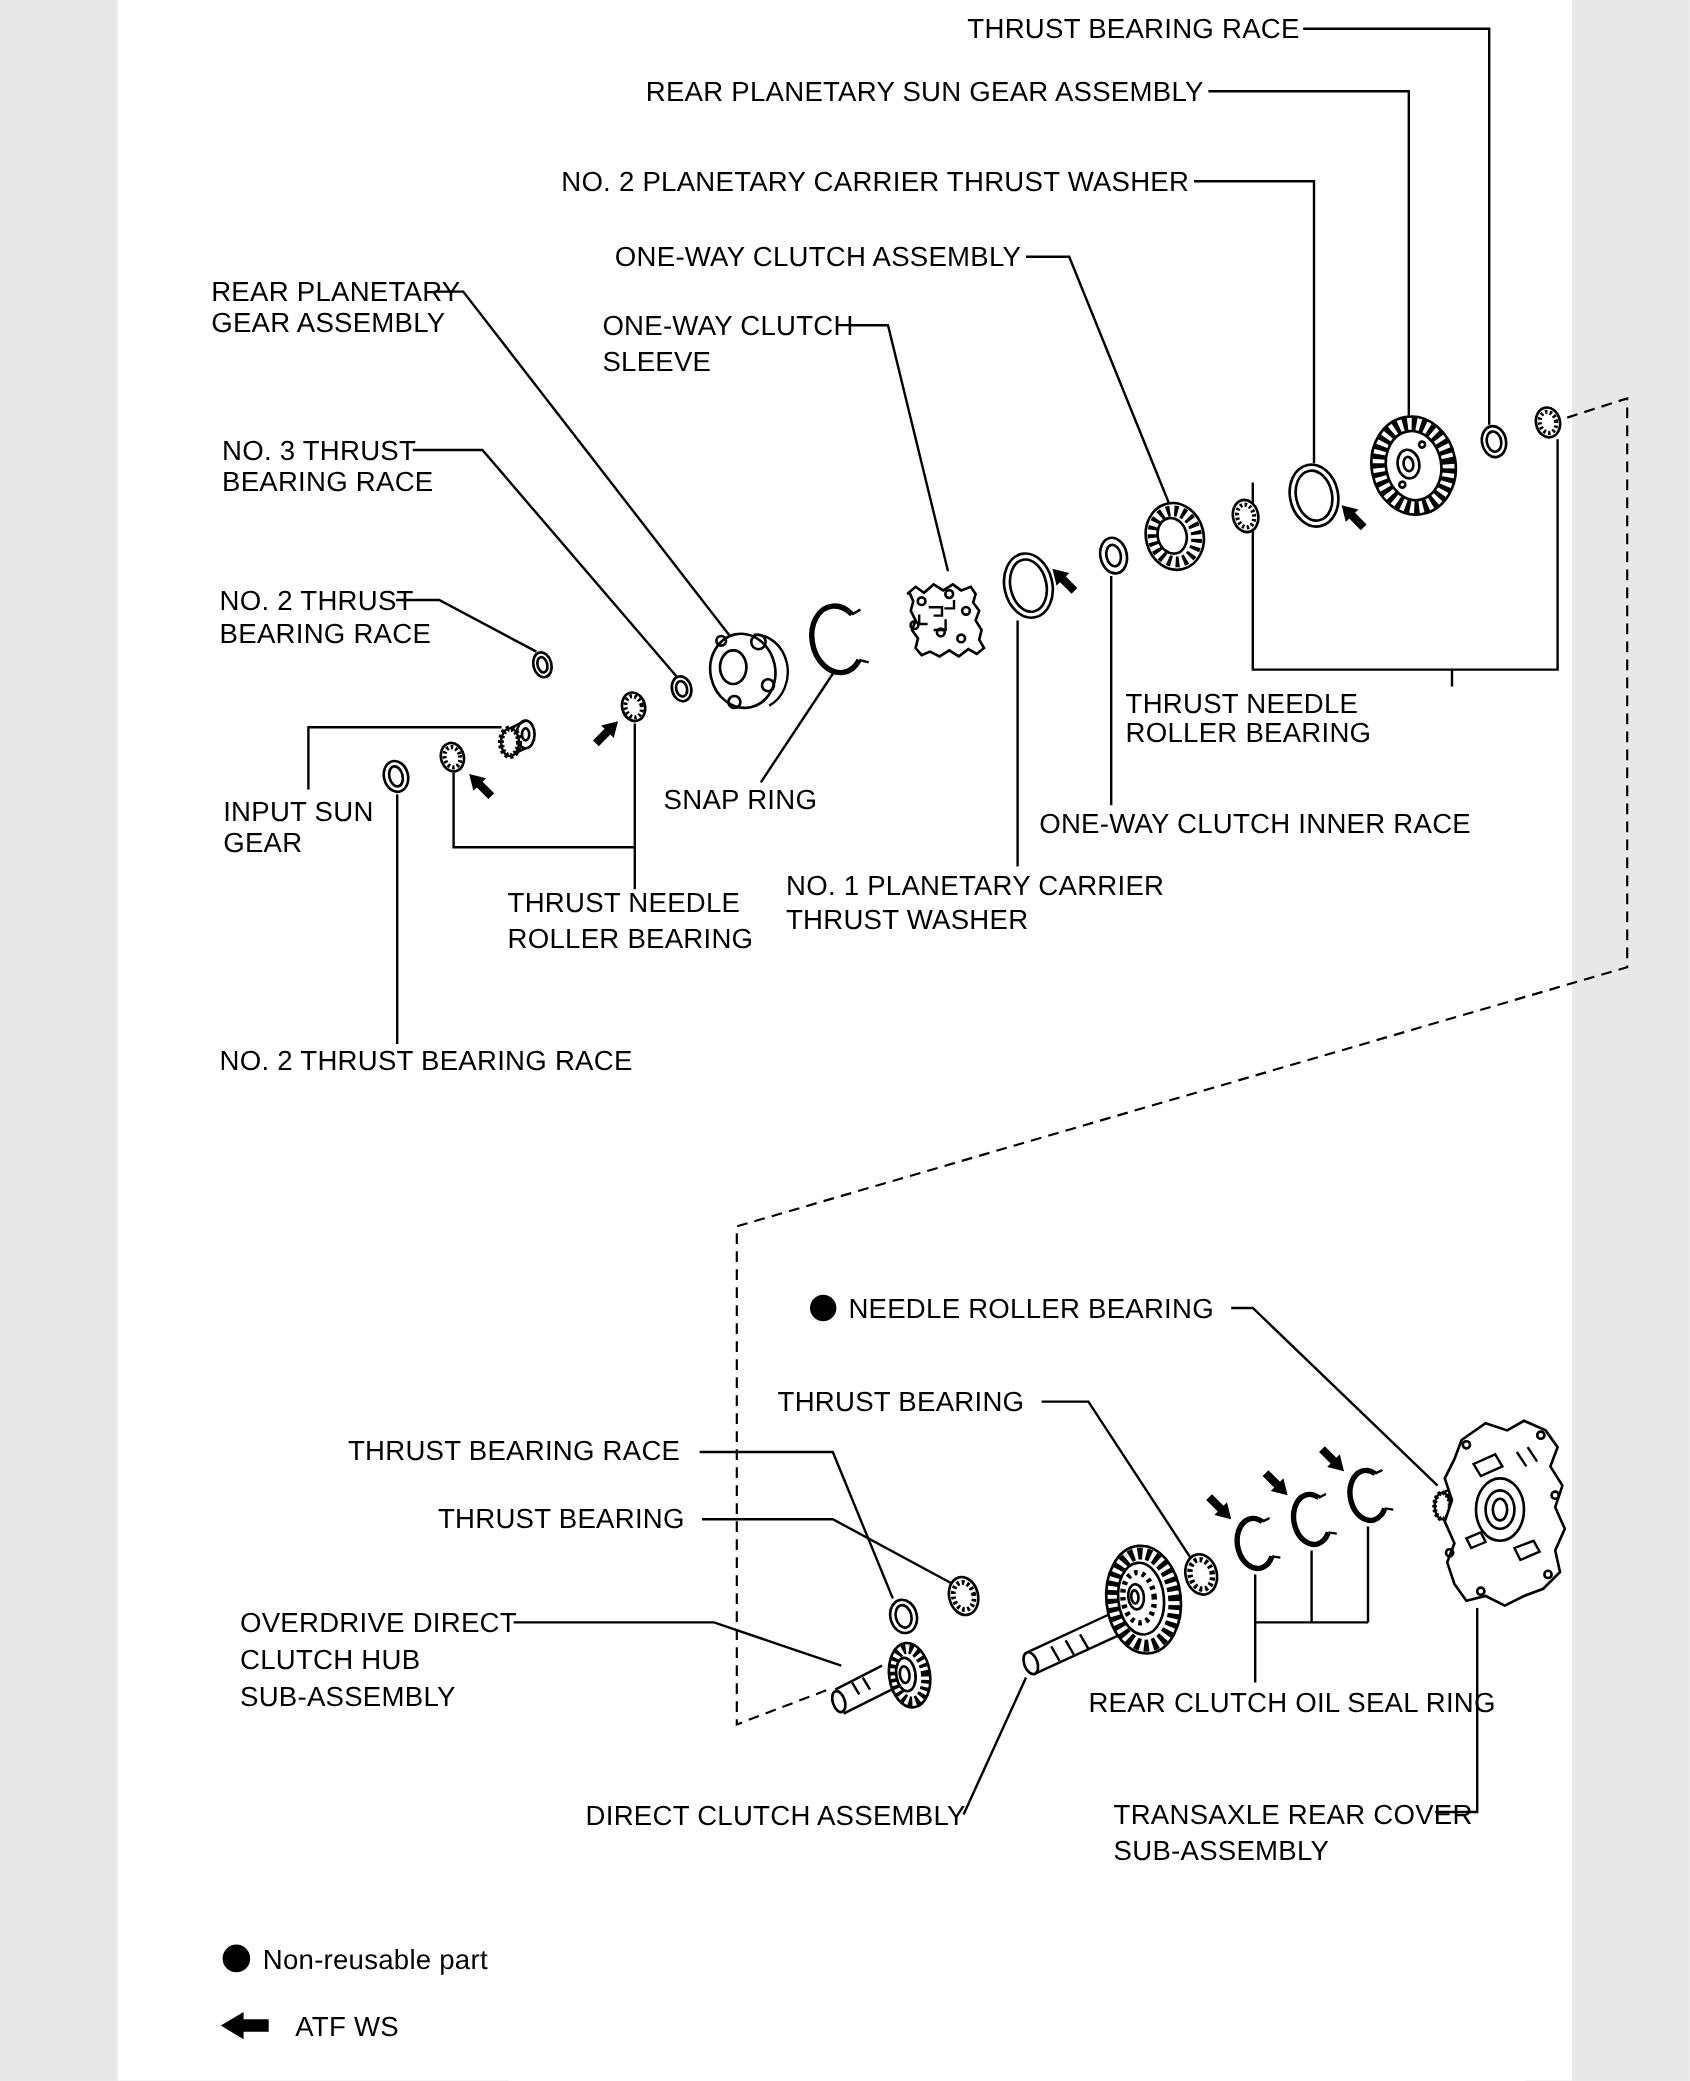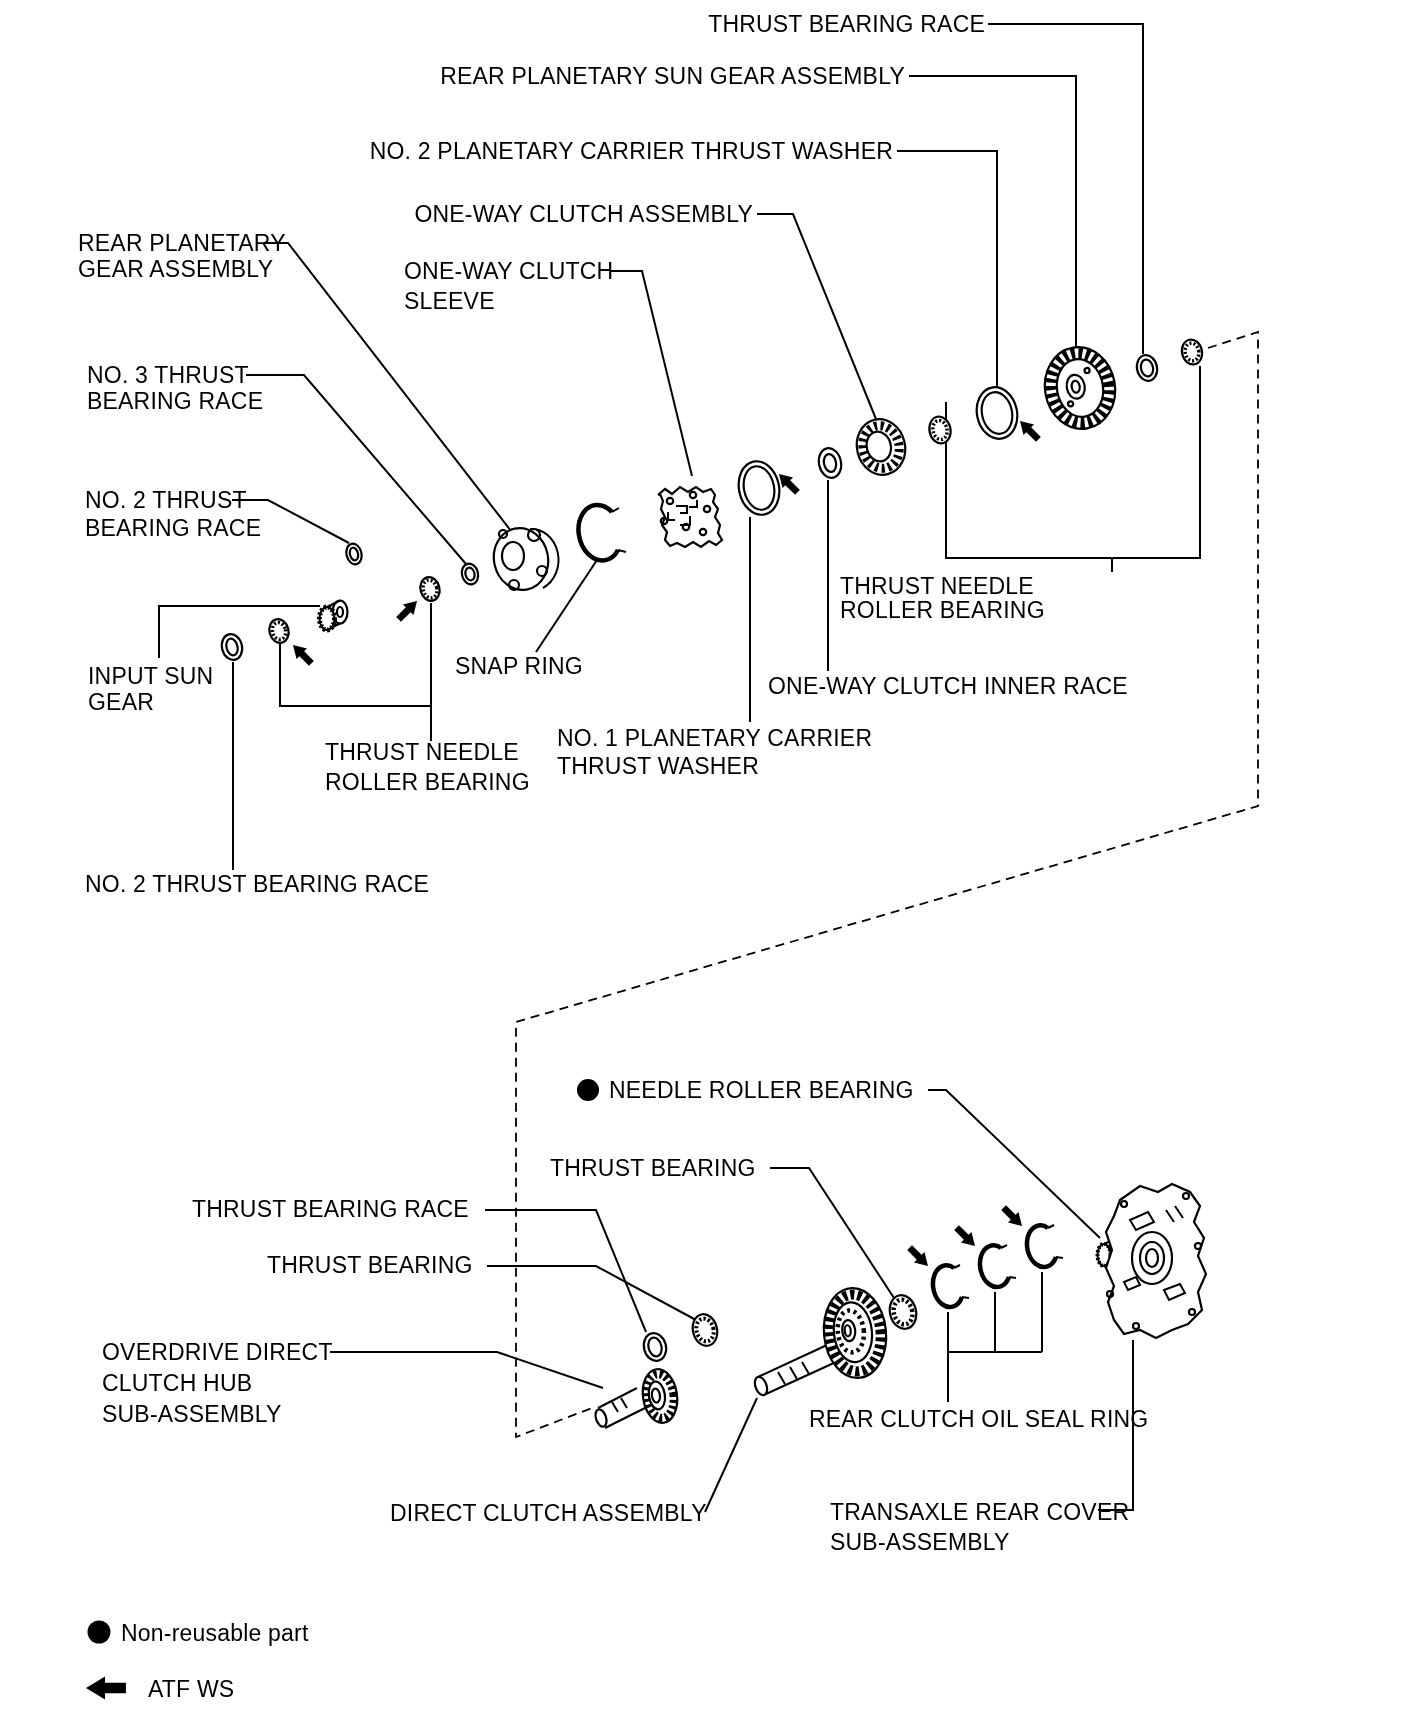--- a/index.html
+++ b/index.html
@@ -1,16 +1,16 @@
 <!DOCTYPE html>
 <html><head>
 <meta charset="utf-8">
 <style>
   html,body{margin:0;padding:0;background:#e8e8e8;}
-  #page{position:relative;width:1408px;height:1734px;background:#ffffff;margin:0 auto;
+  #page{position:relative;width:1212px;height:1734px;background:#ffffff;margin:0 auto;
         font-family:"Liberation Sans", sans-serif;}
   svg{position:absolute;left:0;top:0;}
   text{fill:#000;font-family:"Liberation Sans", sans-serif;font-size:23px;letter-spacing:.2px;}
   .ln{stroke:#000;stroke-width:2;fill:none;}
   .pt{stroke:#000;stroke-width:2.2;fill:none;}
   .ptw{stroke:#000;stroke-width:2.2;fill:#fff;}
   .dash{stroke:#000;stroke-width:1.8;fill:none;stroke-dasharray:9 6;}
   .solid{fill:#000;stroke:none;}
 </style>
 </head>

